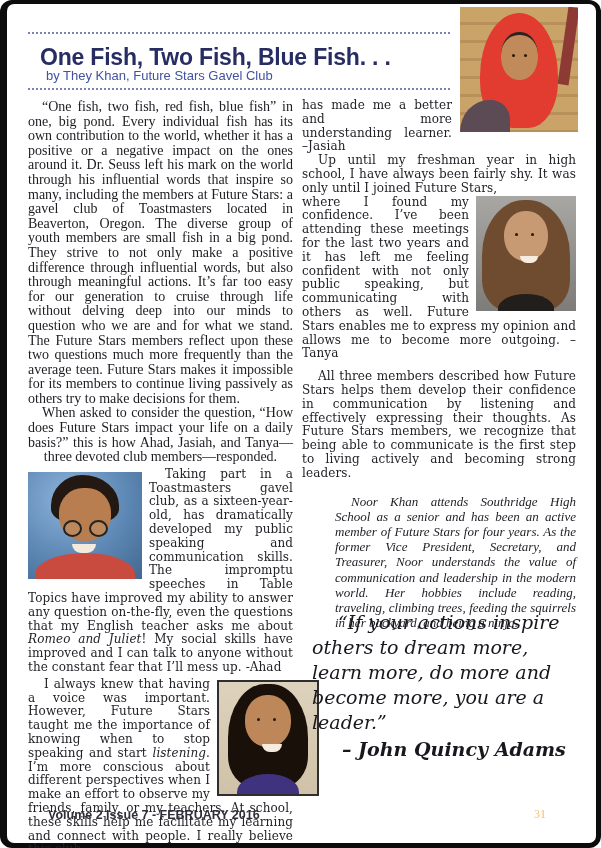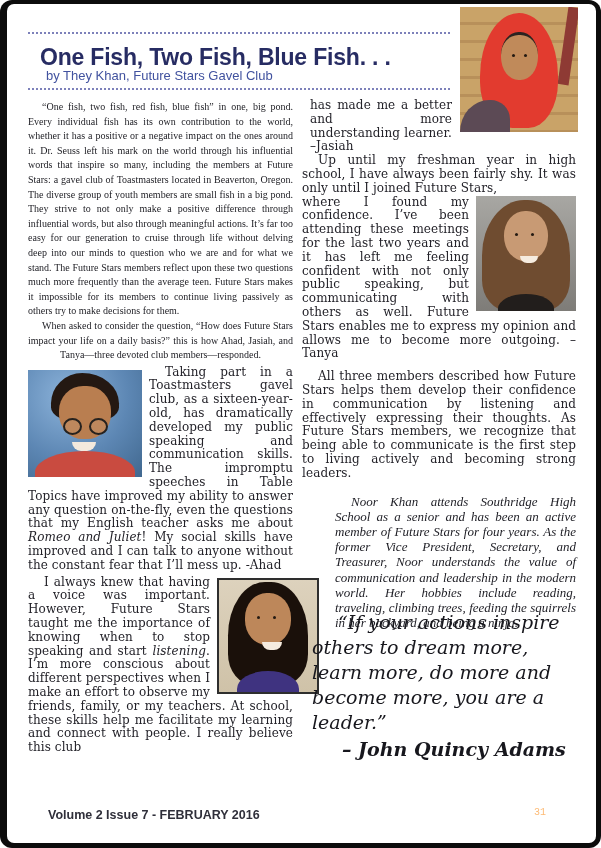--- a/index.html
+++ b/index.html
@@ -24,21 +24,21 @@
   .byline {
     position:absolute; left:46px; top:68px;
     font-family:"Liberation Sans", sans-serif; font-size:13px; color:#41529f;
     white-space:nowrap;
   }
   
   .col-left  { position:absolute; left:28px;  top:100px; width:265px; }
   .col-right { position:absolute; left:302px; top:99px;  width:274px; }
   p, .para { margin:0; }
   .body-serif {
-    font-family:"Liberation Serif", serif; font-size:10px; line-height:14.6px;
+    font-family:"Liberation Serif", serif; font-size:14px; line-height:14.6px;
     color:#1c1c22; text-align:justify; text-indent:14px;
   }
   .center-last { text-align-last:center; }
   .quote-serif {
     font-family:"DejaVu Serif", serif; font-size:12px; line-height:13.8px;
     color:#232229; text-align:justify; text-indent:16px; letter-spacing:0.1px;
   }
   .flow-gap { margin-top:3px; }
   .bio {
     font-family:"Liberation Serif", serif; font-style:italic;
@@ -53,21 +53,21 @@
   .pq-text { font-size:19px; line-height:25px; text-indent:26px; }
   .pq-attr { font-size:19px; line-height:25px; margin-left:30px; margin-top:2px;font-weight:bold; }
   
   .footer-left {
     position:absolute; left:48px; top:808px;
     font-family:"Liberation Sans", sans-serif; font-weight:bold;
     font-size:12.5px; color:#2f2f3a; white-space:nowrap;
   }
   .page-num {
     position:absolute; left:534px; top:807px;
-    font-family:Liberation Mono, monospace; font-size:10px; color:#fdba74;
+    font-family:Liberation Serif, serif; font-size:12px; color:#fdba74;
   }
   
   .photo { position:relative; overflow:hidden; }
   .photo div { position:absolute; }
   .photo-noor { position:absolute; left:460px; top:7px; width:118px; height:125px;
     background:repeating-linear-gradient(180deg,#c9a368 0 15px,#b8905a 15px 18px); }
   .noor-pole { right:4px; top:0; width:11px; height:78px; background:#8e3a34; transform:rotate(8deg); }
   .noor-hijab { left:17%; top:5%; width:66%; height:92%; background:#e23b2f;
     border-radius:50% 50% 38% 42% / 55% 55% 40% 40%; }
   .noor-shoulder { left:0; bottom:0; width:42%; height:26%; background:#5c4a55;
@@ -151,21 +151,21 @@
         <div class="eye" style="left:62%;top:44%;"></div>
       </div>
       <div class="jas-smile"></div>
       <div class="jas-shirt"></div>
     </div>
     <span>I always knew that having a voice was important. However, Future Stars taught me the importance of knowing when to stop speaking and start </span><i>listening</i><span>. I’m more conscious about different perspectives when I make an effort to observe my friends, family, or my teachers. At school, these skills help me facilitate my learning and connect with people. I really believe this club</span>
   </div>
 </div>
 
 <div class="col-right">
-  <div class="para quote-serif" style="text-indent:0;margin-left:8px;">
+  <div class="para quote-serif" style="text-indent:0;">
     <div class="spacer-noor"></div>
     <span>has made me a better and more understanding learner. –Jasiah</span>
   </div>
 
   <p class="quote-serif">Up until my freshman year in high school, I have always been fairly shy. It was only until I joined Future Stars,</p>
 
   <div class="para quote-serif" style="text-indent:0;">
     <div class="photo photo-tanya">
       <div class="tan-hair"></div>
       <div class="tan-face">

